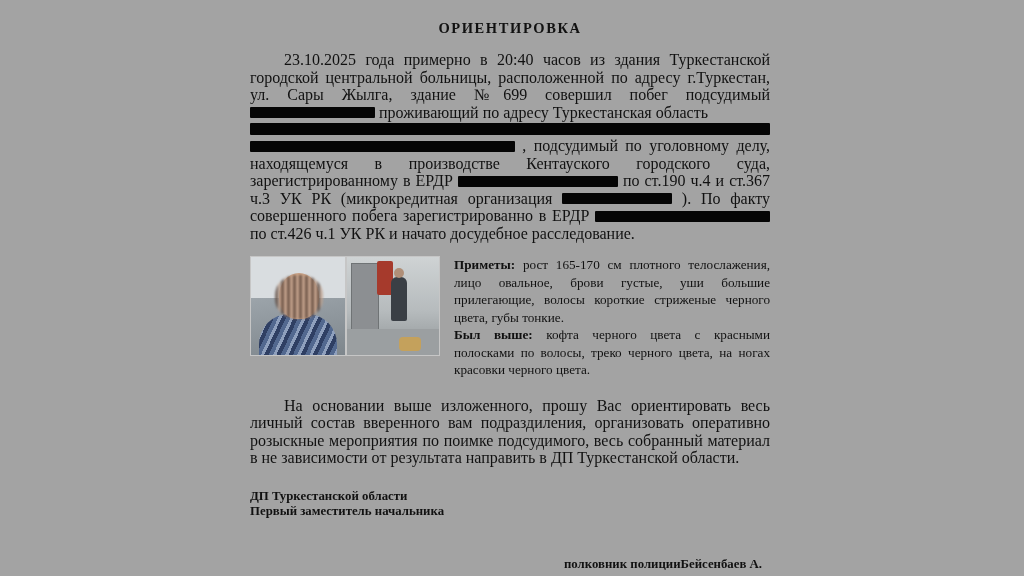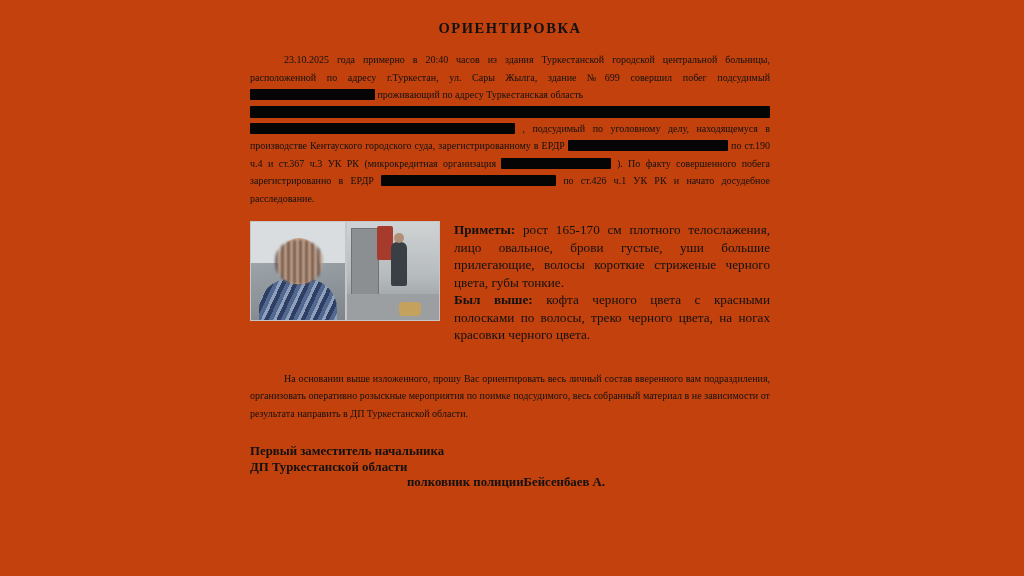--- a/index.html
+++ b/index.html
@@ -11,41 +11,41 @@
     width: 1024px;
     height: 576px;
     overflow: hidden;
     font-family: "Liberation Serif", serif;
     color: #111111;
   }
   .page {
     position: relative;
     width: 1024px;
     height: 576px;
-    background: #c2410c;
+    background: #a3a3a3;
   }
   .doc {
     position: absolute;
     left: 250px;
     top: 10px;
     width: 520px;
     height: 556px;
   }
   .doc-title {
     text-align: center;
     font-weight: bold;
     font-size: 14.5px;
     letter-spacing: 1.6px;
     margin: 10px 0 14px 0;
     font-family: "Liberation Serif", serif;
   }
   p.body-par {
     margin: 0 0 2px 0;
     text-align: justify;
-    font-size: 10px;
+    font-size: 16px;
     line-height: 17.5px;
     text-indent: 34px;
     hyphens: none;
   }
 
   .redact {
     display: inline-block;
     background: #050505;
     vertical-align: middle;
     border-radius: 1px;
@@ -142,24 +142,24 @@
   .desc b { font-weight: bold; }
 
   .sign {
     margin-top: 22px;
     font-weight: bold;
     font-size: 12.8px;
     line-height: 15.5px;
   }
   .sign .row-last {
     display: flex;
-    justify-content: center;
+    justify-content: flex-end;
     align-items: flex-end;
   }
-  .sign .name { font-weight: bold; padding-right: 8px; }
+  .sign .name { font-weight: bold; padding-right: 8px; margin-top: 37px; }
 </style>
 </head>
 <body>
 
 <div class="page">
   <div class="doc">
 
     <div class="doc-title">ОРИЕНТИРОВКА</div>
 
     <p class="body-par">
@@ -195,25 +195,25 @@
       </div>
       <div class="desc">
         <b>Приметы:</b>
         <span>рост 165-170 см плотного телослажения, лицо овальное, брови густые, уши большие прилегающие, волосы короткие стриженые черного цвета, губы тонкие.</span>
         <br>
         <b>Был выше:</b>
         <span>кофта черного цвета с красными полосками по волосы, треко черного цвета, на ногах красовки черного цвета.</span>
       </div>
     </div>
 
-    <p class="body-par" style="margin-top:26px;">На основании выше изложенного, прошу Вас ориентировать весь личный состав вверенного вам подраздиления, организовать оперативно розыскные мероприятия по поимке подсудимого, весь собранный материал в не зависимости от результата направить в ДП Туркестанской области.</p>
+    <p class="body-par" style="margin-top:18px;">На основании выше изложенного, прошу Вас ориентировать весь личный состав вверенного вам подраздиления, организовать оперативно розыскные мероприятия по поимке подсудимого, весь собранный материал в не зависимости от результата направить в ДП Туркестанской области.</p>
 
     <div class="sign">
+      <div>ДП Туркестанской области</div>
       <div>Первый заместитель начальника</div>
-      <div>ДП Туркестанской области</div>
       <div class="row-last">
         <div>полковник полиции</div>
         <div class="name">Бейсенбаев А.</div>
       </div>
     </div>
 
   </div>
 </div>
 
 </body></html>

